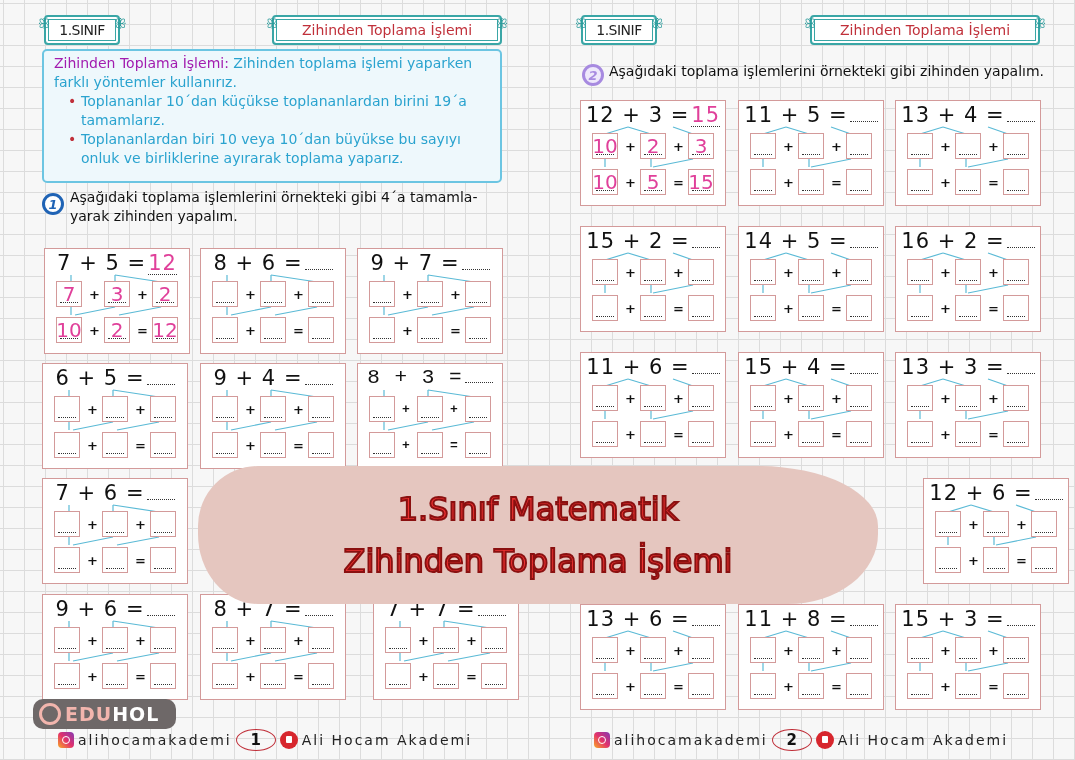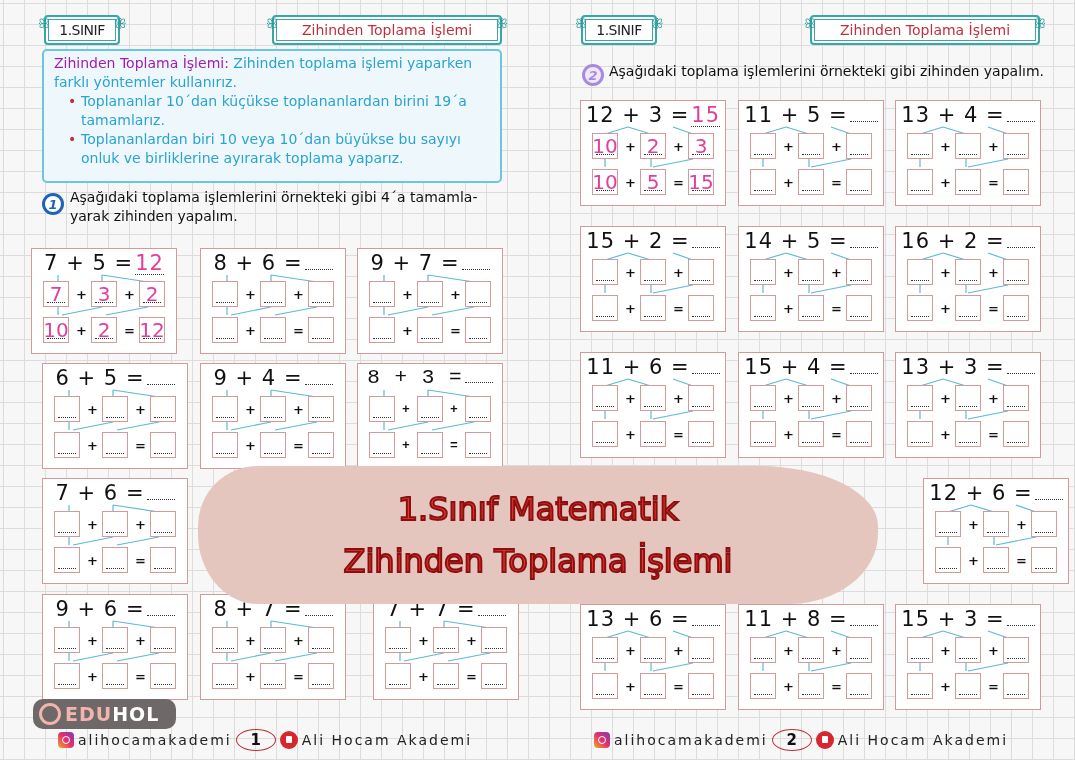--- a/index.html
+++ b/index.html
@@ -147,21 +147,21 @@
     <ul>
       <li>Toplananlar 10´dan küçükse toplananlardan birini 19´a tamamlarız.</li>
       <li>Toplananlardan biri 10 veya 10´dan büyükse bu sayıyı onluk ve birliklerine ayırarak toplama yaparız.</li>
     </ul>
   </div>
 
   <div class="badge b1" style="left:42px; top:193px;">1</div>
   <div class="instr" style="left:70px; top:188px; width:430px;">Aşağıdaki toplama işlemlerini örnekteki gibi 4´a tamamla- yarak zihinden yapalım.</div>
 
   <div id="cards-left">
-      <div class="card" style="left: 31px; top: 248px;">
+      <div class="card" style="left: 44px; top: 248px;">
         <div class="eq"><span>7</span> <span>+</span> <span>5</span> <span>=</span><span class="ans filled">12</span></div>
         <svg class="arrows">
           <line x1="26" y1="26" x2="26" y2="33" stroke="#5bbad6" stroke-width="1.2"></line>
           <line x1="70" y1="26" x2="70" y2="33" stroke="#5bbad6" stroke-width="1.2"></line>
           <line x1="70" y1="26" x2="116" y2="33" stroke="#5bbad6" stroke-width="1.2"></line>
           <line x1="26" y1="58" x2="26" y2="66" stroke="#5bbad6" stroke-width="1.2"></line>
           <line x1="70" y1="58" x2="30" y2="66" stroke="#5bbad6" stroke-width="1.2"></line>
           <line x1="116" y1="58" x2="74" y2="66" stroke="#5bbad6" stroke-width="1.2"></line>
         </svg>
         <div class="row r1">

